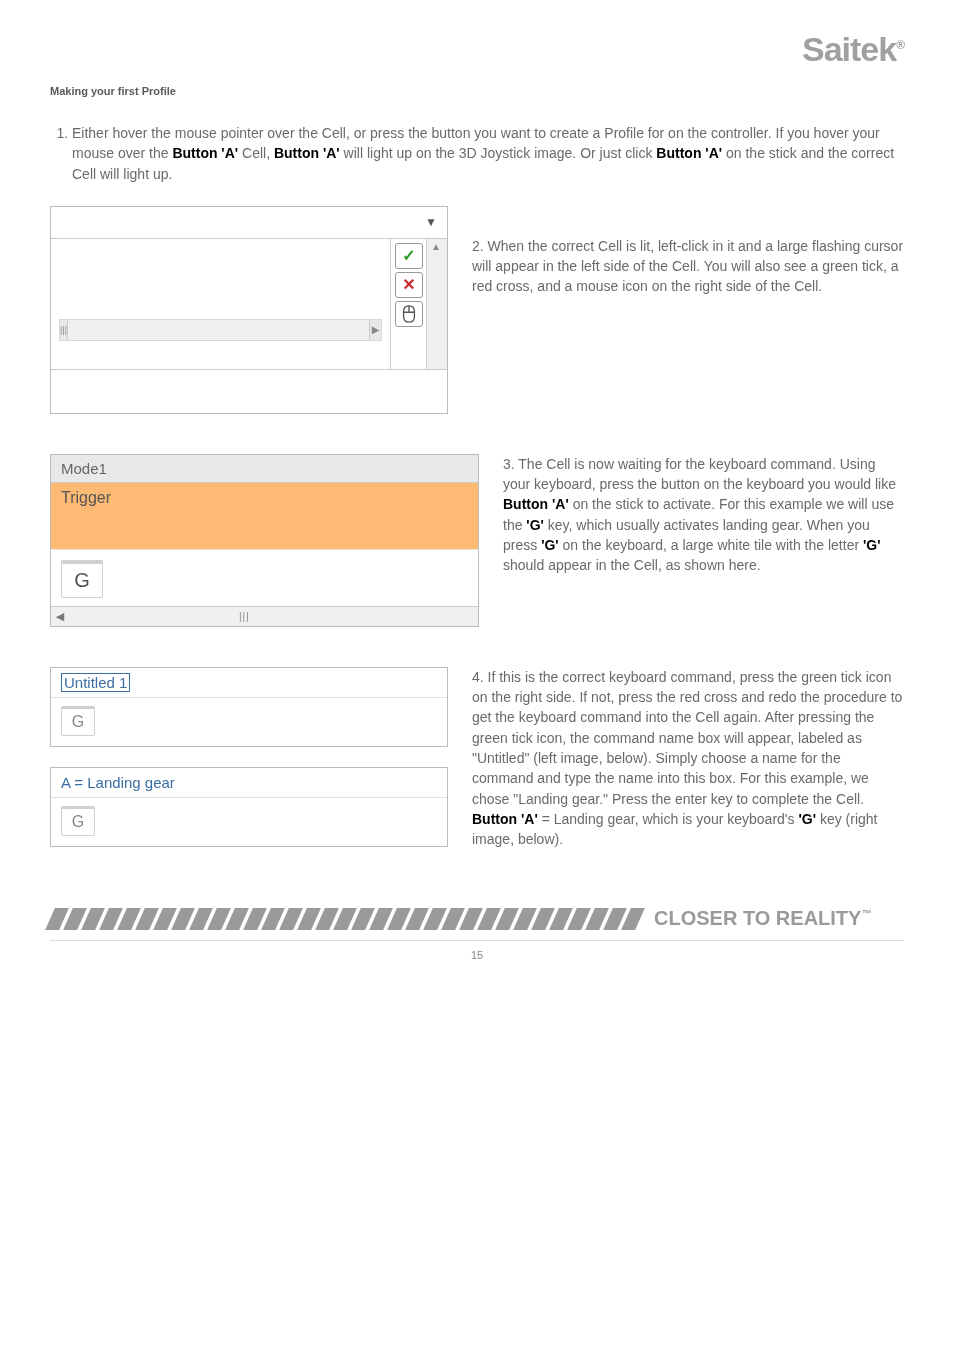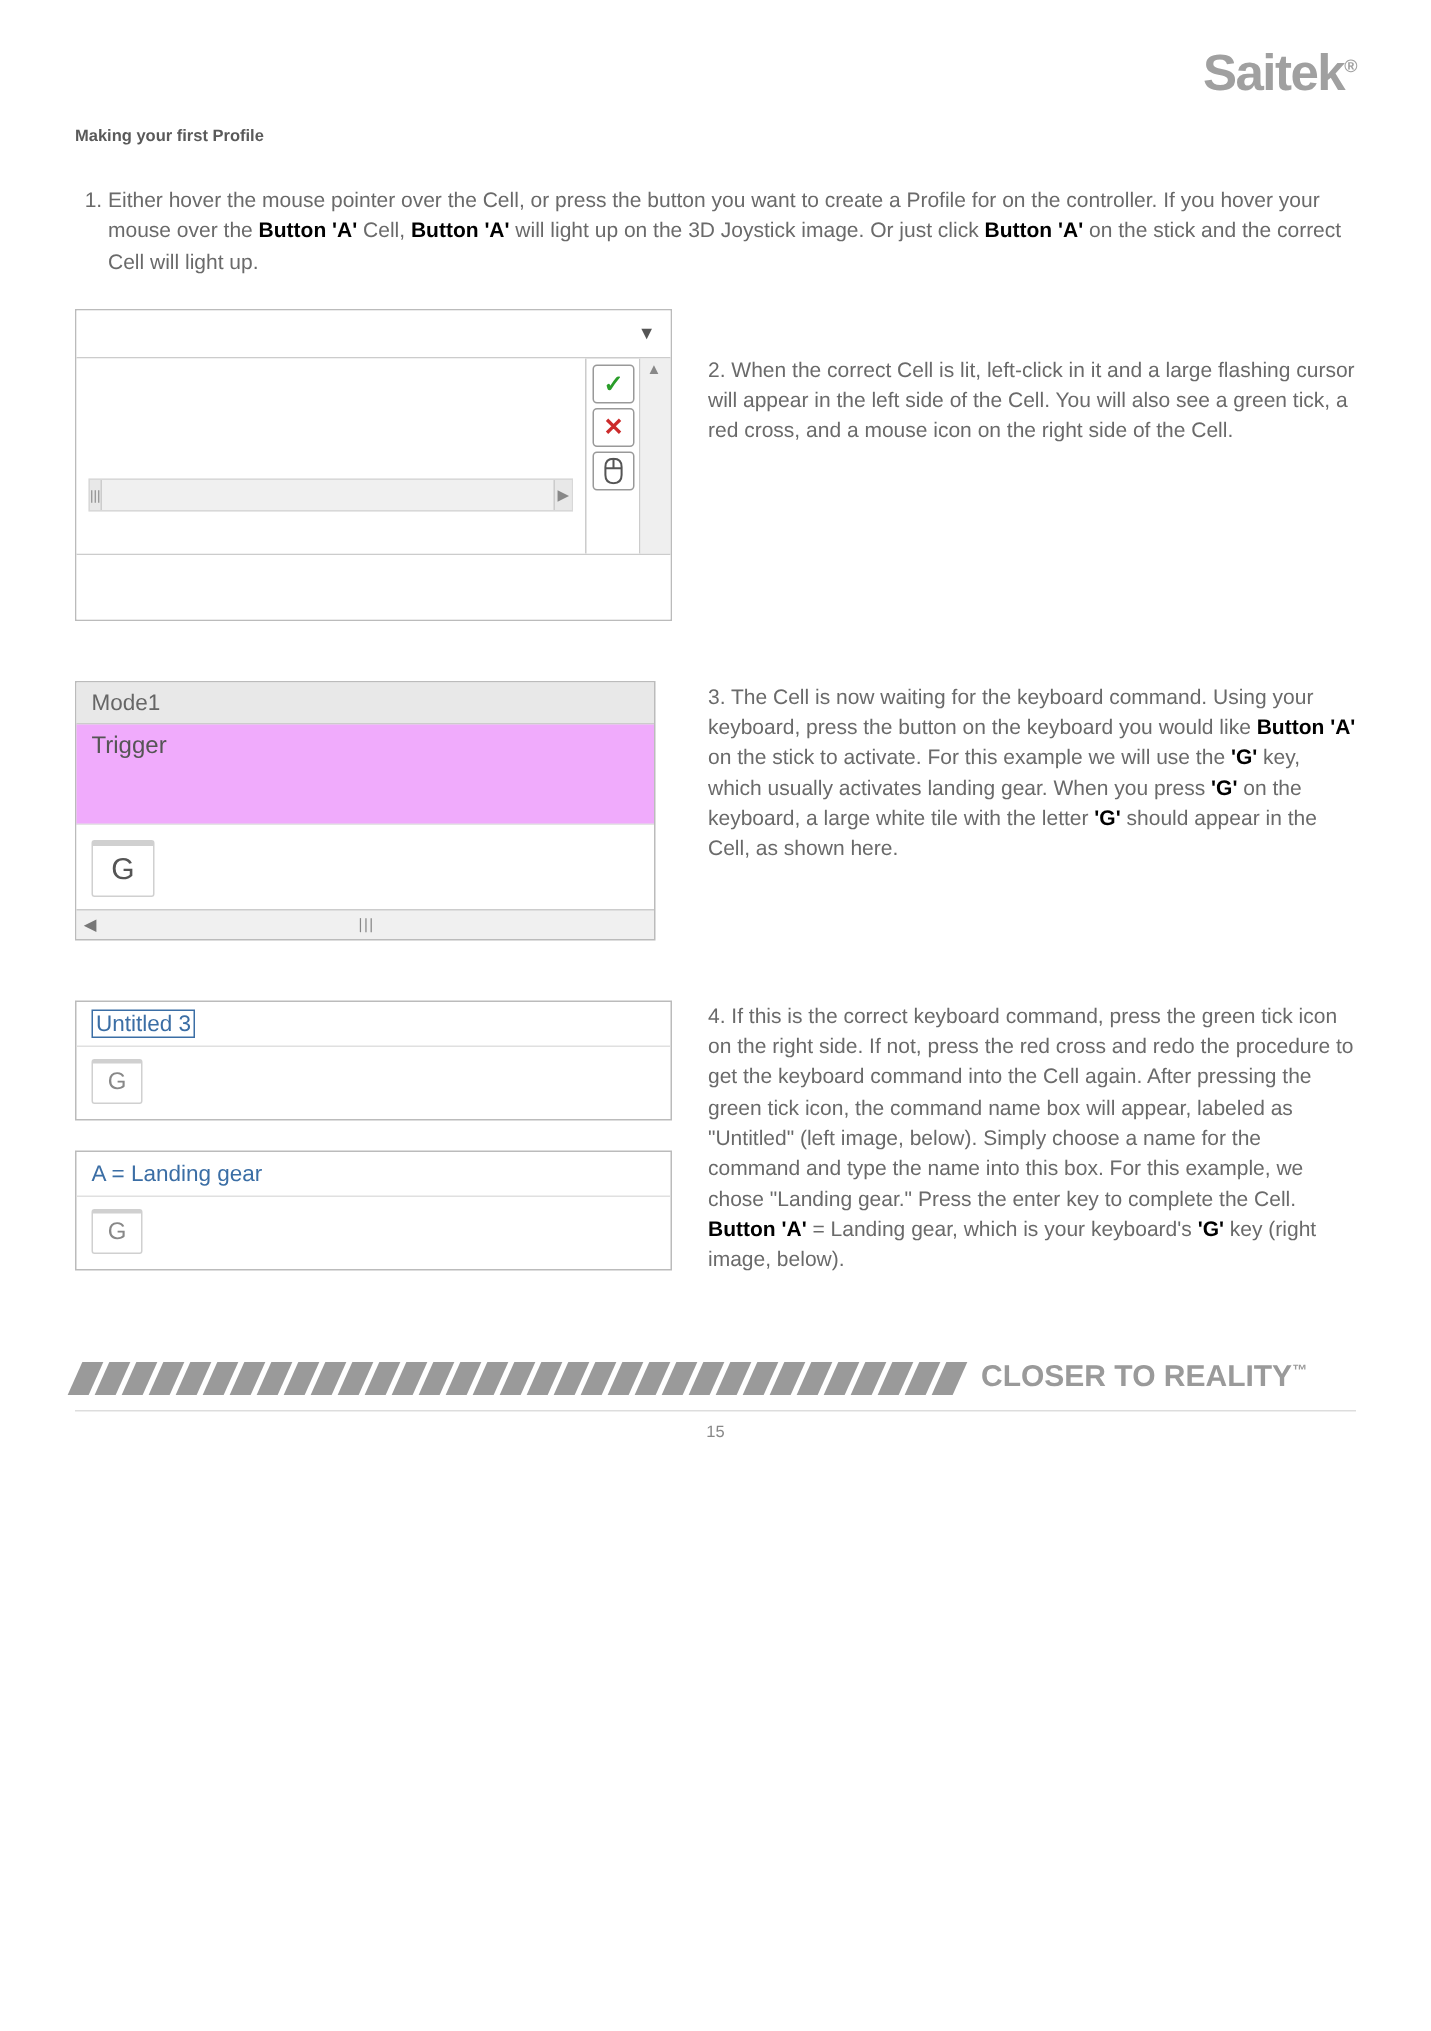--- a/index.html
+++ b/index.html
@@ -124,32 +124,32 @@
   .fig1-scroll::before {
     content: "▲";
     position: absolute; top: 2px; left: 4px; font-size: 10px; color: #888;
   }
   .fig1-bottom {
     height: 44px; background:#fff; border-top:1px solid #ccc;
   }
 
   
   .fig2 {
-    width: 387px;
+    width: 429px;
     border: 1px solid #bbb;
   }
   .fig2-header {
     background: #e8e8e8;
     border-bottom: 1px solid #ccc;
     padding: 5px 10px;
     font-size: 15px;
     color: #666;
   }
   .fig2-row1 {
-    background: #f0abfc;
+    background: #fdba74;
     padding: 6px 10px 42px 10px;
     font-size: 16px;
     color: #555;
     border-bottom: 1px solid #e4e4e4;
   }
   .fig2-row2 {
     background: #fff;
     padding: 10px 10px 8px 10px;
   }
   .key-tile {
@@ -312,21 +312,21 @@
       <span> on the keyboard, a large white tile with the letter </span>
       <span class="bold">'G'</span>
       <span> should appear in the Cell, as shown here.</span>
     </div>
   </div>
 
   <div class="row">
     <div class="left-col">
       <div class="fig34">
         <div class="fig34-header sel">
-          <span>Untitled 3</span>
+          <span>Untitled 1</span>
         </div>
         <div class="fig34-body">
           <div class="key-tile small">G</div>
         </div>
       </div>
       <div class="fig34">
         <div class="fig34-header">A = Landing gear</div>
         <div class="fig34-body">
           <div class="key-tile small">G</div>
         </div>

